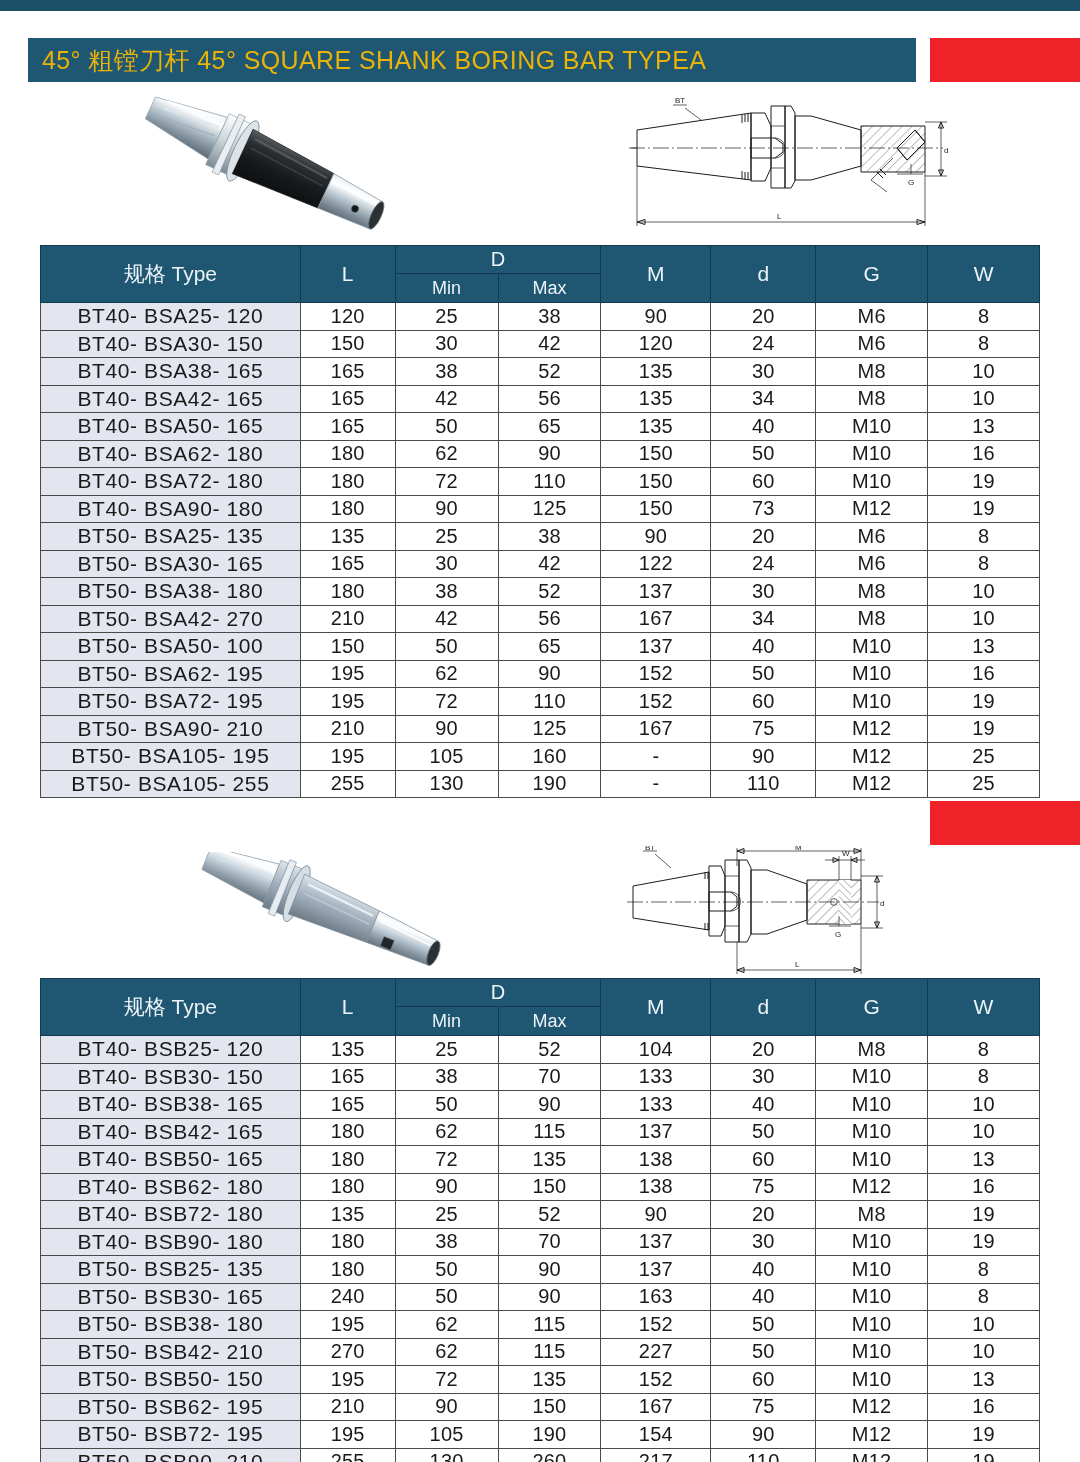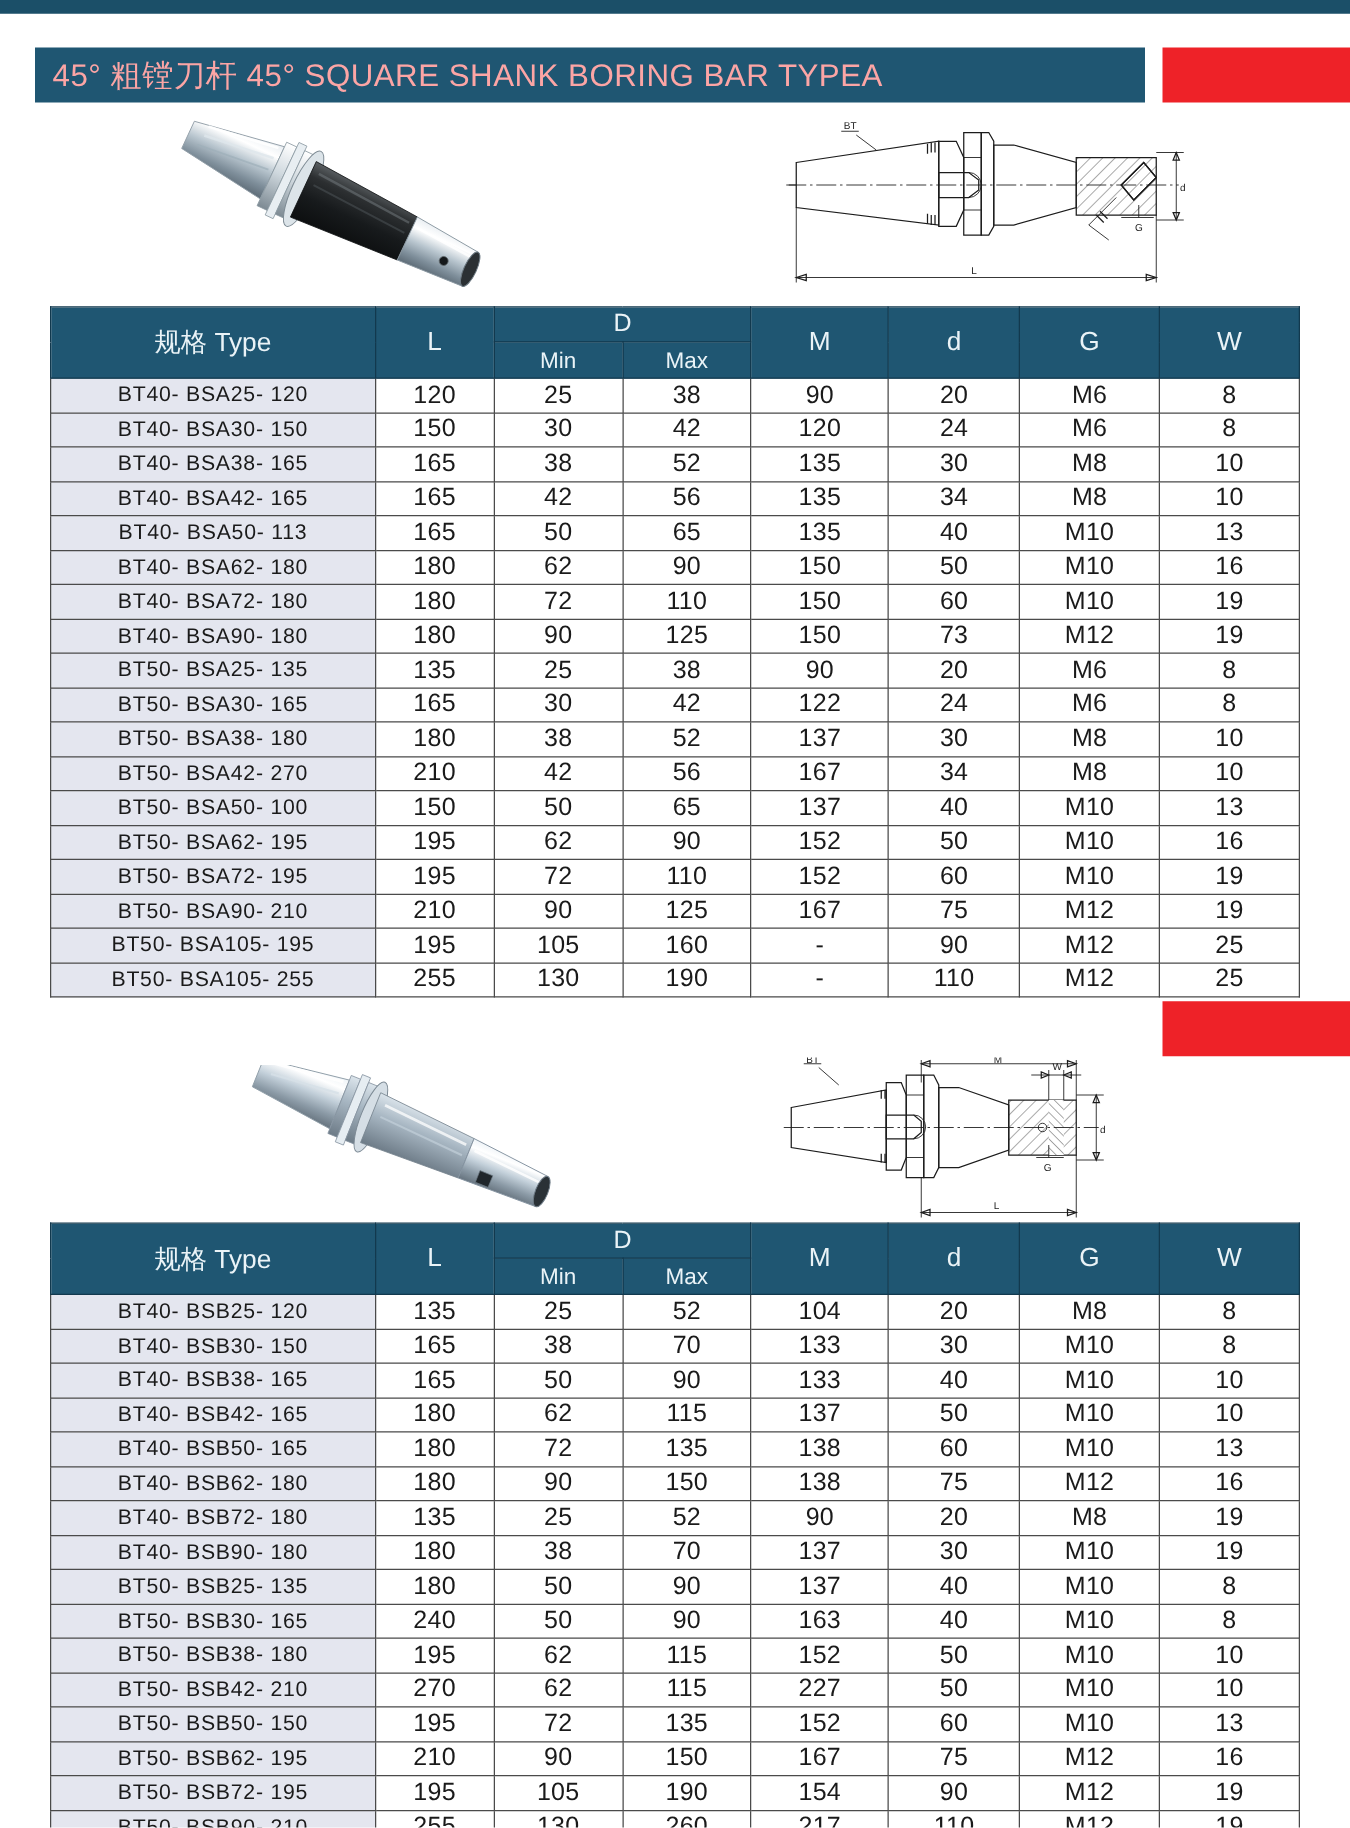--- a/index.html
+++ b/index.html
@@ -18,21 +18,21 @@
   }
 
   
   .band { position:absolute; left:0; width:1080px; height:44px; }
   .band .title-bar {
     position:absolute; left:28px; top:0; width:888px; height:44px;
     background:#1f5672;
     display:flex; align-items:center;
   }
   .band .title-text {
-    color:#fca5a5; font-size:25px; letter-spacing:0.4px;
+    color:#eab308; font-size:25px; letter-spacing:0.4px;
     padding-left:14px; white-space:nowrap;
     font-family:"Liberation Sans","DejaVu Sans",sans-serif;
   }
   .band .red-block {
     position:absolute; left:930px; top:0; width:150px; height:44px;
     background:#ee2228;
   }
   .photo-wrap, .draw-wrap { position:absolute; }
 
   
@@ -51,21 +51,21 @@
     font-weight:normal; font-size:21px;
   }
   table.spec thead th.hmain { height:57px;margin-top:16px; }
   table.spec thead th.hsplit { height:28px; font-size:20px; }
   table.spec thead th.hsub { height:29px; font-size:18px; }
   table.spec tbody td {
     height:27.5px; background:#ffffff; color:#1a1a1a;
     font-size:20px; letter-spacing:0.2px;
   }
   table.spec tbody td.type {
-    background:#e4e6ef; font-size:17px; letter-spacing:0.6px;
+    background:#e4e6ef; font-size:21px; letter-spacing:0.6px;
   }
   
   col.c-type { width:260px; }
   col.c-l    { width:95px; }
   col.c-min  { width:103px; }
   col.c-max  { width:103px; }
   col.c-m    { width:110px; }
   col.c-d    { width:105px; }
   col.c-g    { width:112px; }
   col.c-w    { width:112px; }
@@ -274,21 +274,21 @@
           <td class="type">BT40- BSA42- 165</td>
           <td>165</td>
           <td>42</td>
           <td>56</td>
           <td>135</td>
           <td>34</td>
           <td>M8</td>
           <td>10</td>
         </tr>
         <tr>
-          <td class="type">BT40- BSA50- 113</td>
+          <td class="type">BT40- BSA50- 165</td>
           <td>165</td>
           <td>50</td>
           <td>65</td>
           <td>135</td>
           <td>40</td>
           <td>M10</td>
           <td>13</td>
         </tr>
         <tr>
           <td class="type">BT40- BSA62- 180</td>

